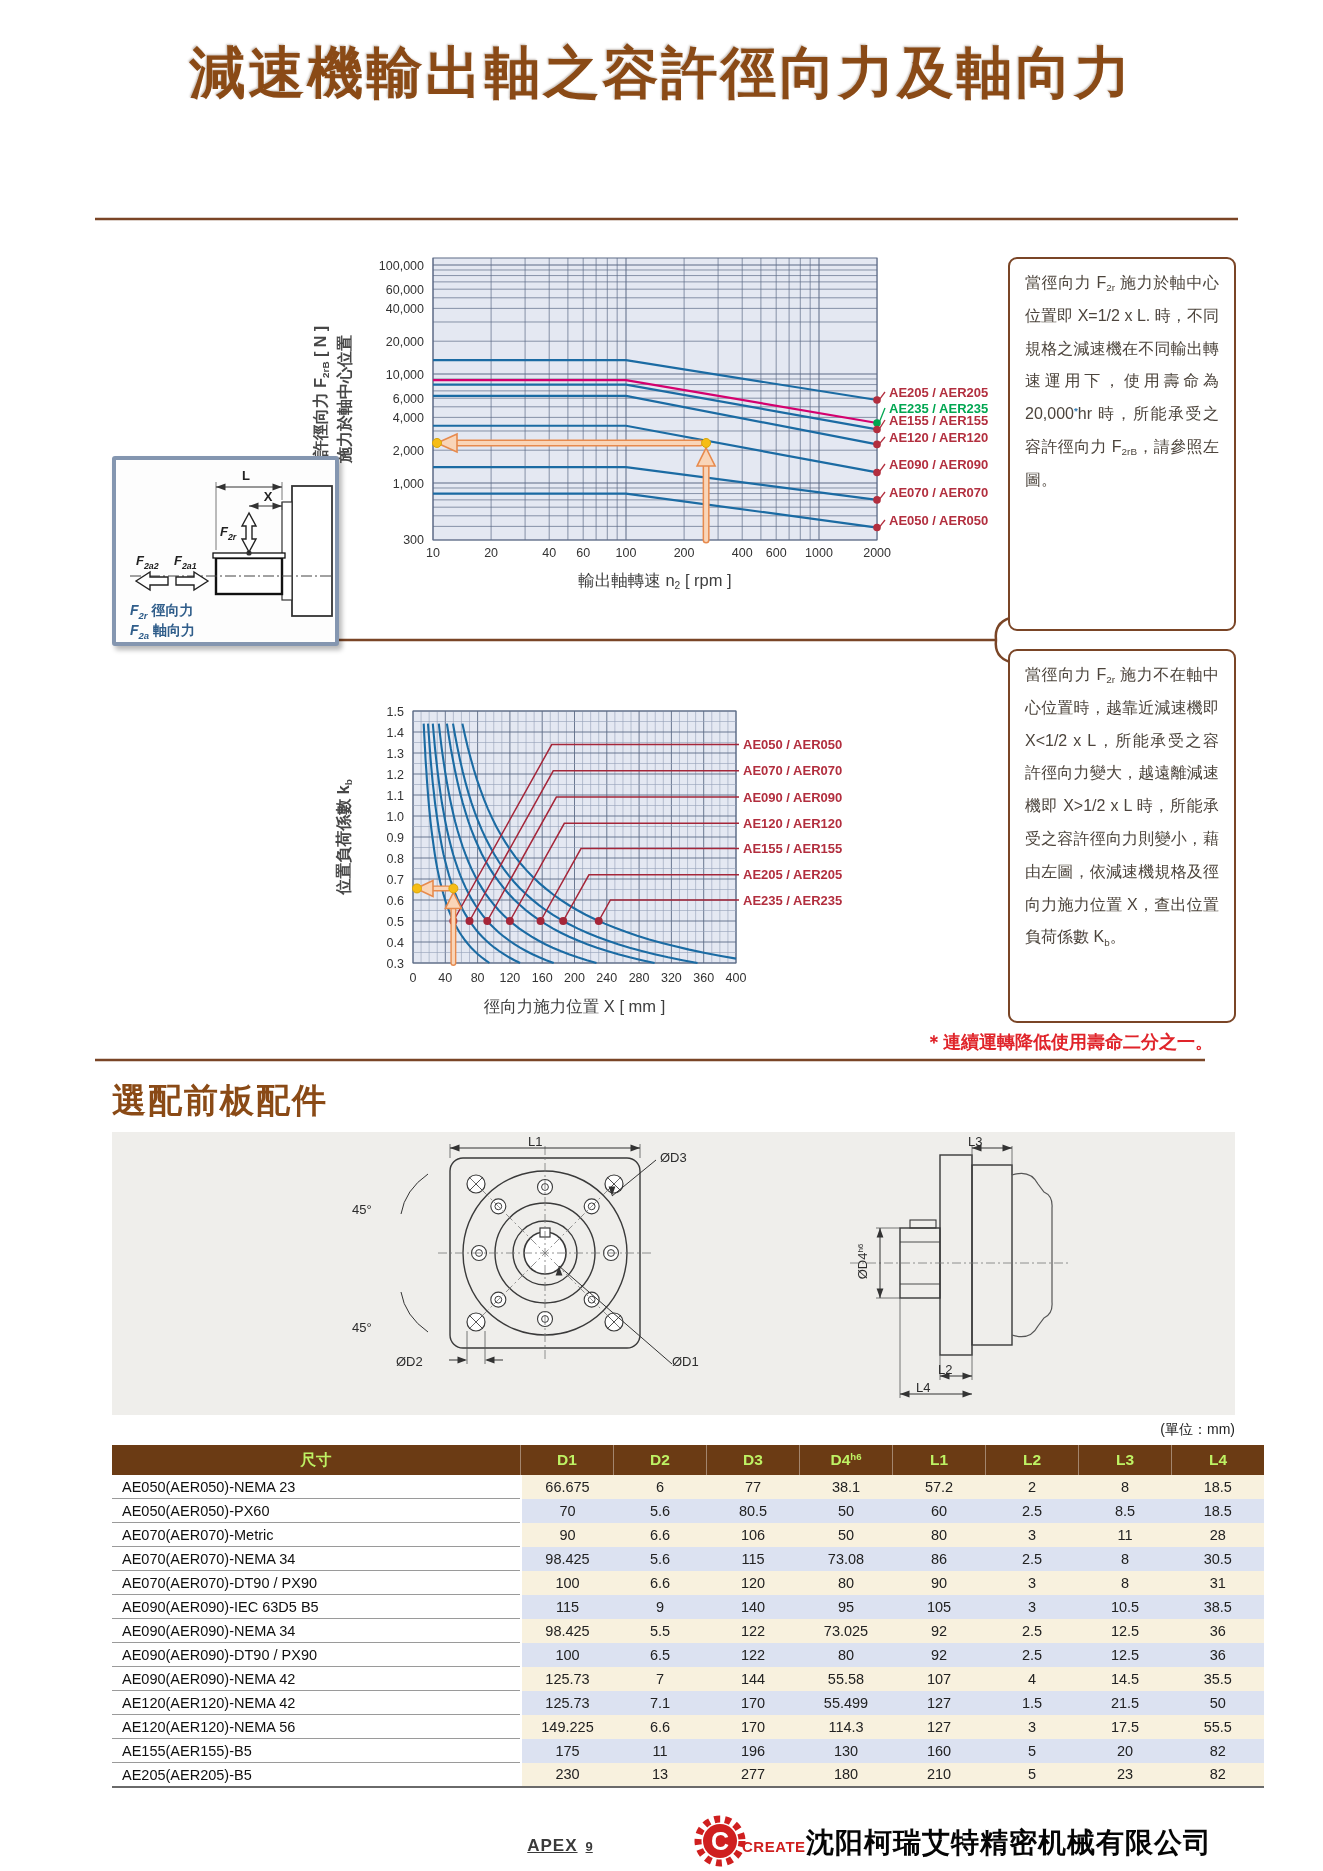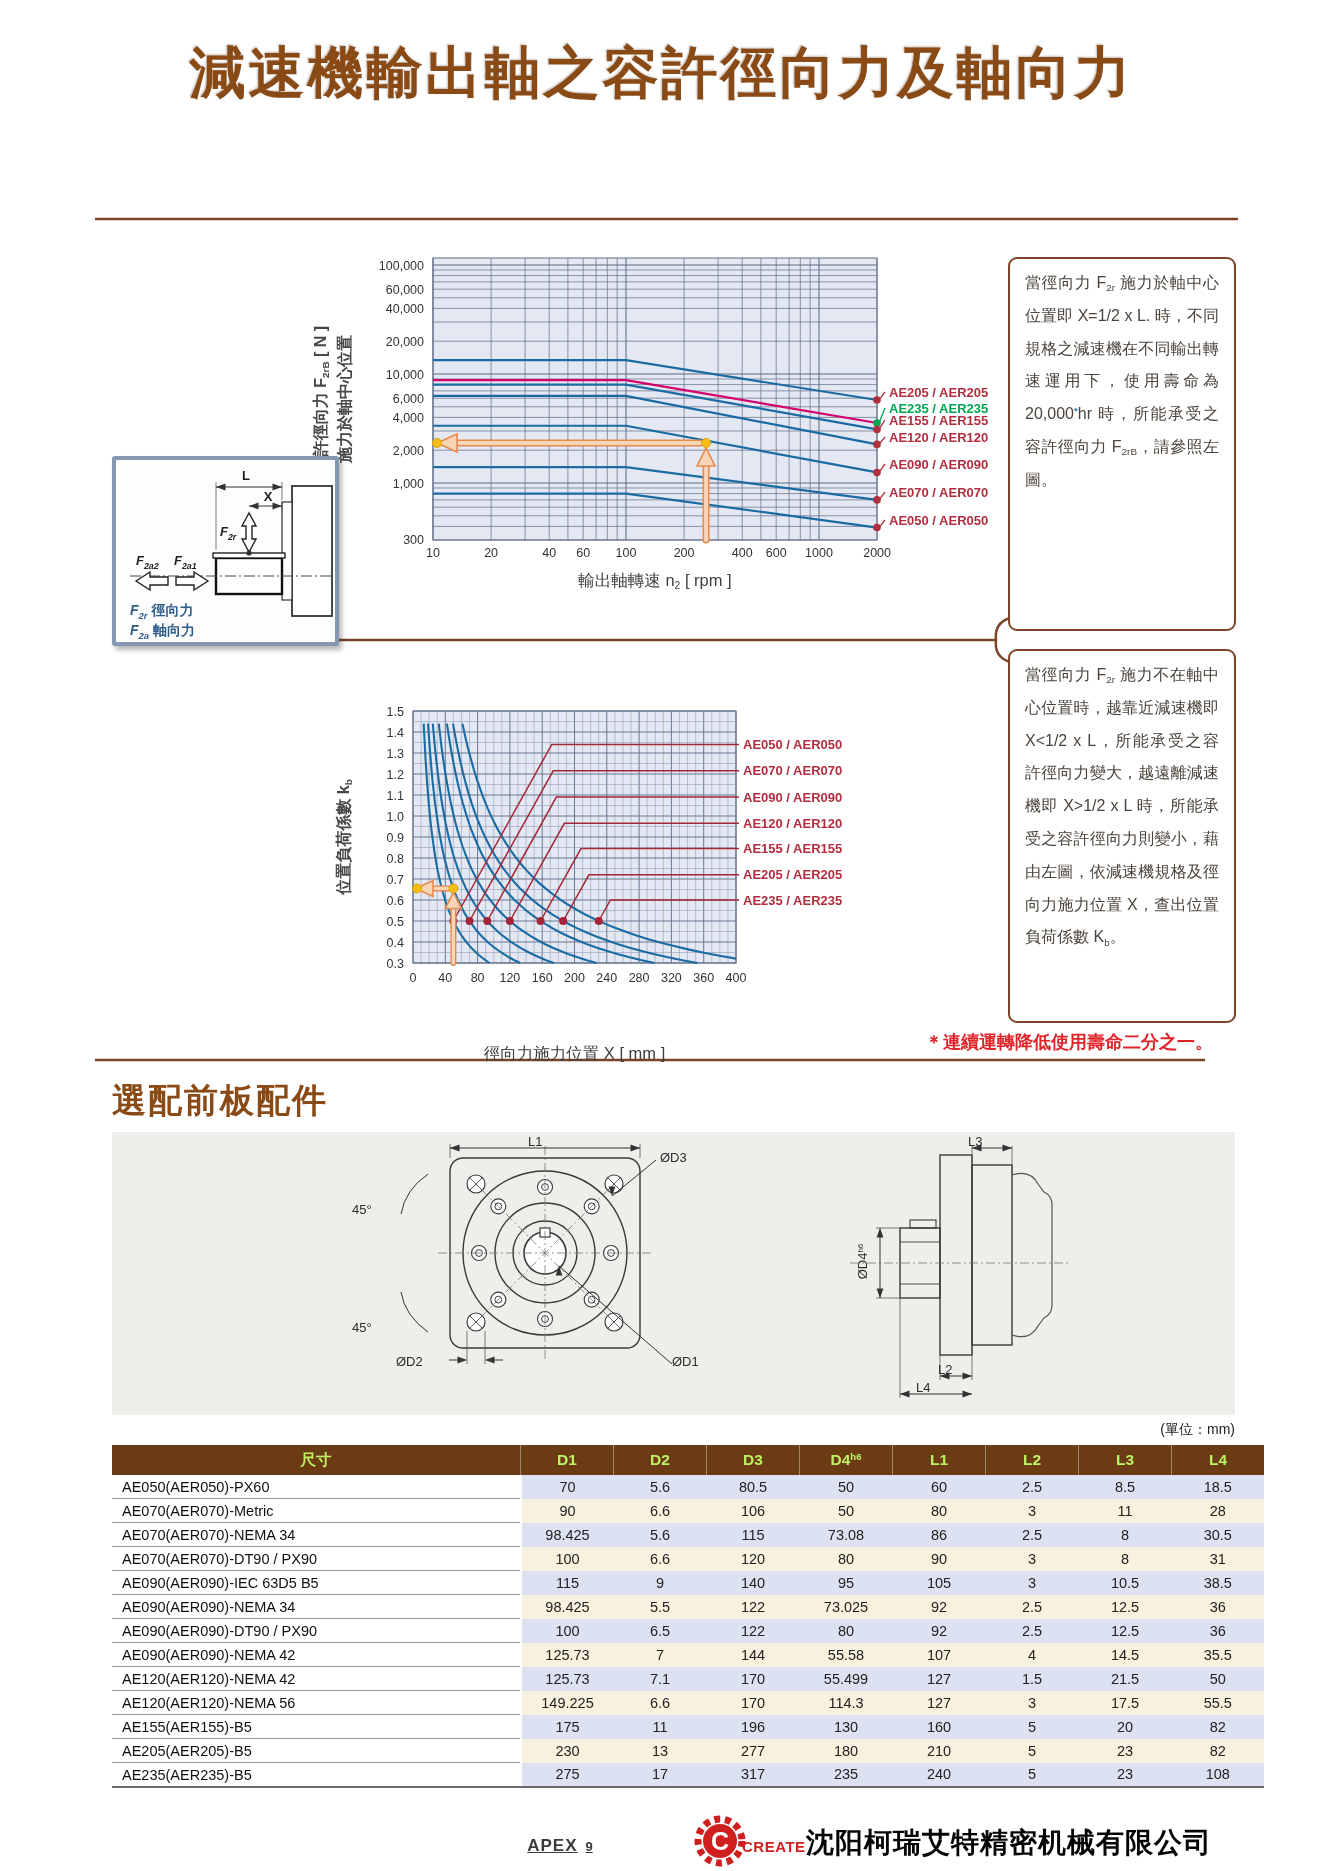--- a/index.html
+++ b/index.html
@@ -299,21 +299,21 @@
       <path d="M1010,618 Q994,623 996,640 Q994,657 1010,662" fill="none" stroke="#7a4526" stroke-width="2.5"></path>
     </svg>
 
   <div class="ylabel" style="left:163px;top:376px;width:340px;height:46px;">
     <div>容許徑向力 F<sub>2rB</sub> [ N ]</div>
     <div>施力於軸中心位置</div>
   </div>
   <div class="axis-xlabel" style="left:433px;top:570px;width:444px;">輸出軸轉速 n<sub>2</sub> [ rpm ]</div>
 
   <div class="ylabel" style="left:225px;top:825px;width:240px;height:24px;">位置負荷係數 k<sub>b</sub></div>
-  <div class="axis-xlabel" style="left:413px;top:996px;width:323px;margin-top:47px;">徑向力施力位置 X [ mm ]</div>
+  <div class="axis-xlabel" style="left:413px;top:996px;width:323px;">徑向力施力位置 X [ mm ]</div>
 
   <div class="diagram-box">
     <svg id="diagram-svg" width="219" height="182" viewBox="0 0 219 182">
         <rect x="176" y="26" width="40" height="130" fill="#fff" stroke="#333" stroke-width="1.8"></rect>
         <rect x="166" y="42" width="10" height="98" fill="#fff" stroke="#333" stroke-width="1.2"></rect>
         <rect x="100" y="98" width="66" height="36" fill="#fff" stroke="#111" stroke-width="2.4"></rect>
         <rect x="97" y="93" width="72" height="5" fill="#fff" stroke="#111" stroke-width="1.3"></rect>
         <circle cx="133" cy="93" r="2.6" fill="#333"></circle>
         <line x1="14" y1="116" x2="216" y2="116" stroke="#444" stroke-width="1" stroke-dasharray="11 3 2 3"></line>
         <line x1="100" y1="22" x2="100" y2="90" stroke="#555" stroke-width="0.8"></line>
@@ -457,20 +457,31 @@
           <th>D2</th>
           <th>D3</th>
           <th>D4<sup>h6</sup></th>
           <th>L1</th>
           <th>L2</th>
           <th>L3</th>
           <th>L4</th>
         </tr>
       </thead>
       <tbody>
+        <tr class="odd">
+          <td class="name">AE050(AER050)-NEMA 23</td>
+          <td>66.675</td>
+          <td>6</td>
+          <td>77</td>
+          <td>38.1</td>
+          <td>57.2</td>
+          <td>2</td>
+          <td>8</td>
+          <td>18.5</td>
+        </tr>
         <tr class="even">
           <td class="name">AE050(AER050)-PX60</td>
           <td>70</td>
           <td>5.6</td>
           <td>80.5</td>
           <td>50</td>
           <td>60</td>
           <td>2.5</td>
           <td>8.5</td>
           <td>18.5</td>
@@ -589,31 +600,20 @@
           <td class="name">AE205(AER205)-B5</td>
           <td>230</td>
           <td>13</td>
           <td>277</td>
           <td>180</td>
           <td>210</td>
           <td>5</td>
           <td>23</td>
           <td>82</td>
         </tr>
-        <tr class="even">
-          <td class="name">AE235(AER235)-B5</td>
-          <td>275</td>
-          <td>17</td>
-          <td>317</td>
-          <td>235</td>
-          <td>240</td>
-          <td>5</td>
-          <td>23</td>
-          <td>108</td>
-        </tr>
       </tbody>
     </table>
 
   <div class="apex">
     <span class="brand">APEX</span><span class="pnum">9</span>
   </div>
   <div class="logo-wrap">
     <svg width="56" height="56" viewBox="0 0 56 56">
       <circle cx="28" cy="28" r="22" fill="none" stroke="#cf1f1f" stroke-width="7" stroke-dasharray="6 4.8"></circle>
       <circle cx="28" cy="28" r="17" fill="#cf1f1f"></circle>

